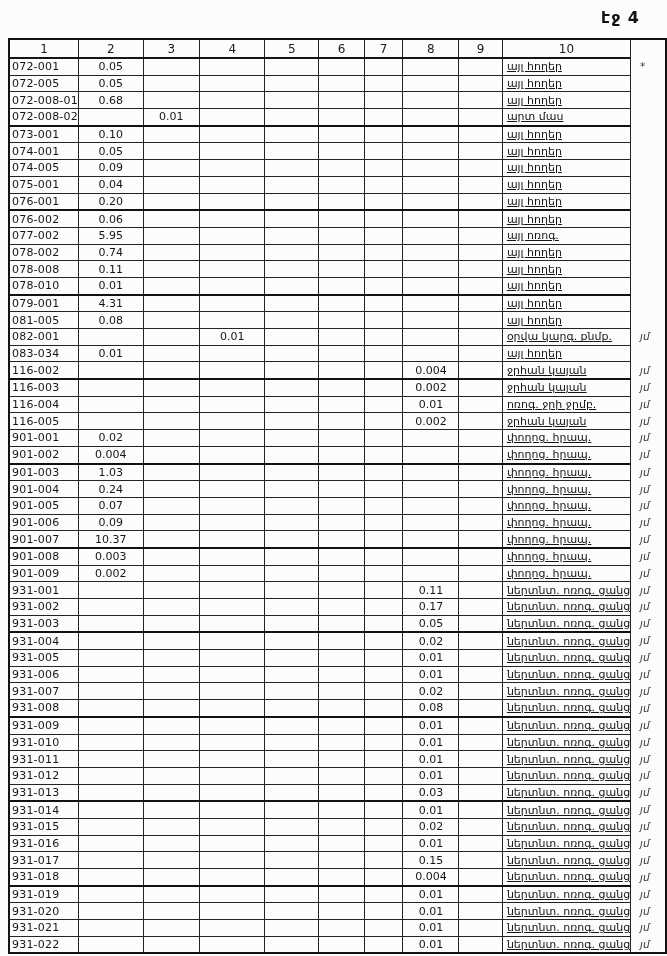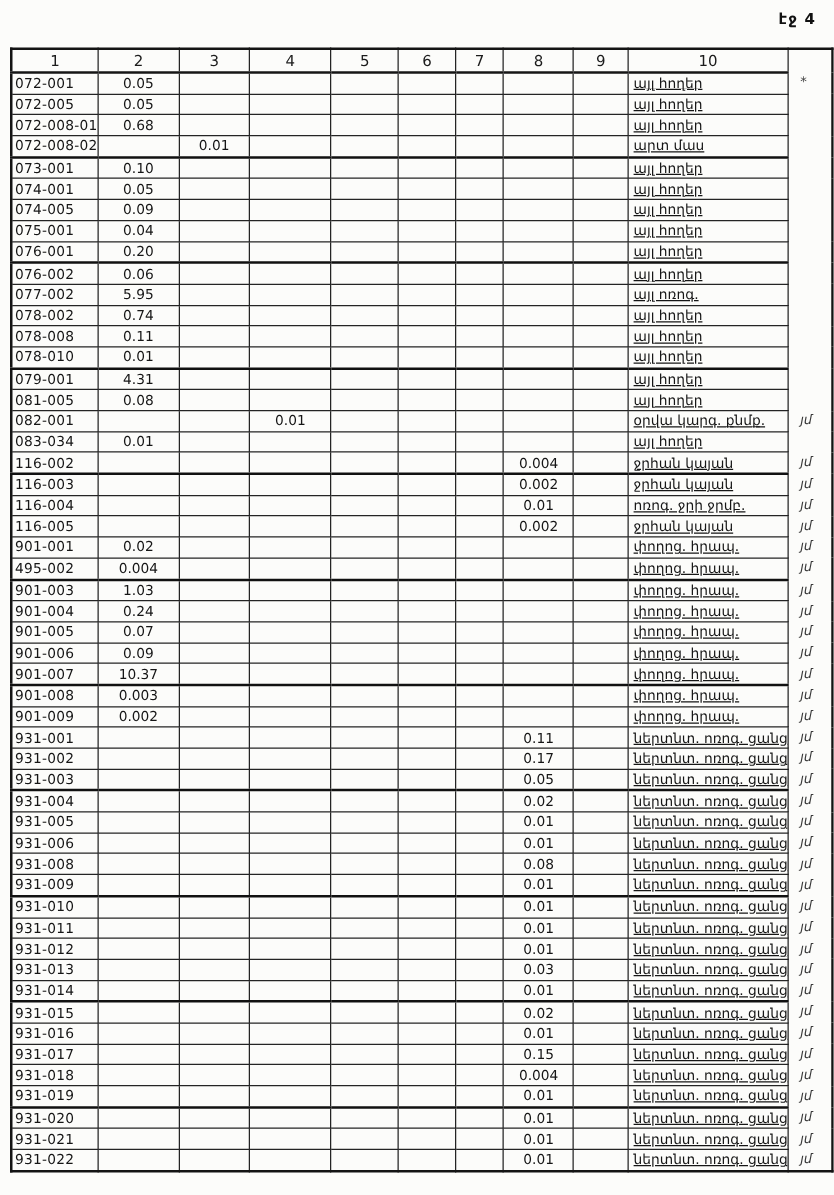--- a/index.html
+++ b/index.html
@@ -5,22 +5,22 @@
   html,body{margin:0;padding:0;}
   body{
     width:667px;height:956px;background:#ffffff;
     font-family:"DejaVu Sans",sans-serif;
   }
   .sheet{
     position:relative;width:667px;height:956px;
     background:#fcfcfa;color:#1a1a1a;overflow:hidden;
   }
   .page-label{
-    position:absolute;top:8px;right:14px;
-    font-size:12px;font-weight:bold;letter-spacing:1px;color:#111;
+    position:absolute;top:8px;right:27px;
+    font-size:16px;font-weight:bold;letter-spacing:1px;color:#111;
   }
   table.grid{
     position:absolute;left:8px;top:38px;
     border-collapse:collapse;table-layout:fixed;
     border:2px solid #141414;
   }
   th,td{
     border:1px solid #242424;
     font-weight:normal;overflow:hidden;white-space:nowrap;
     padding:0;
@@ -372,21 +372,21 @@
           <td class="c-val"></td>
           <td class="c-val"></td>
           <td class="c-val"></td>
           <td class="c-val"></td>
           <td class="c-val"></td>
           <td class="c-val"></td>
           <td class="c-use">փողոց. հրապ.</td>
           <td class="note">յմ</td>
         </tr>
         <tr>
-          <td class="c-code">495-002</td>
+          <td class="c-code">901-002</td>
           <td class="c-val">0.004</td>
           <td class="c-val"></td>
           <td class="c-val"></td>
           <td class="c-val"></td>
           <td class="c-val"></td>
           <td class="c-val"></td>
           <td class="c-val"></td>
           <td class="c-val"></td>
           <td class="c-use">փողոց. հրապ.</td>
           <td class="note">յմ</td>
@@ -549,20 +549,33 @@
         </tr>
         <tr>
           <td class="c-code">931-006</td>
           <td class="c-val"></td>
           <td class="c-val"></td>
           <td class="c-val"></td>
           <td class="c-val"></td>
           <td class="c-val"></td>
           <td class="c-val"></td>
           <td class="c-val">0.01</td>
+          <td class="c-val"></td>
+          <td class="c-use">ներտնտ. ոռոգ. ցանց</td>
+          <td class="note">յմ</td>
+        </tr>
+        <tr>
+          <td class="c-code">931-007</td>
+          <td class="c-val"></td>
+          <td class="c-val"></td>
+          <td class="c-val"></td>
+          <td class="c-val"></td>
+          <td class="c-val"></td>
+          <td class="c-val"></td>
+          <td class="c-val">0.02</td>
           <td class="c-val"></td>
           <td class="c-use">ներտնտ. ոռոգ. ցանց</td>
           <td class="note">յմ</td>
         </tr>
         <tr>
           <td class="c-code">931-008</td>
           <td class="c-val"></td>
           <td class="c-val"></td>
           <td class="c-val"></td>
           <td class="c-val"></td>

